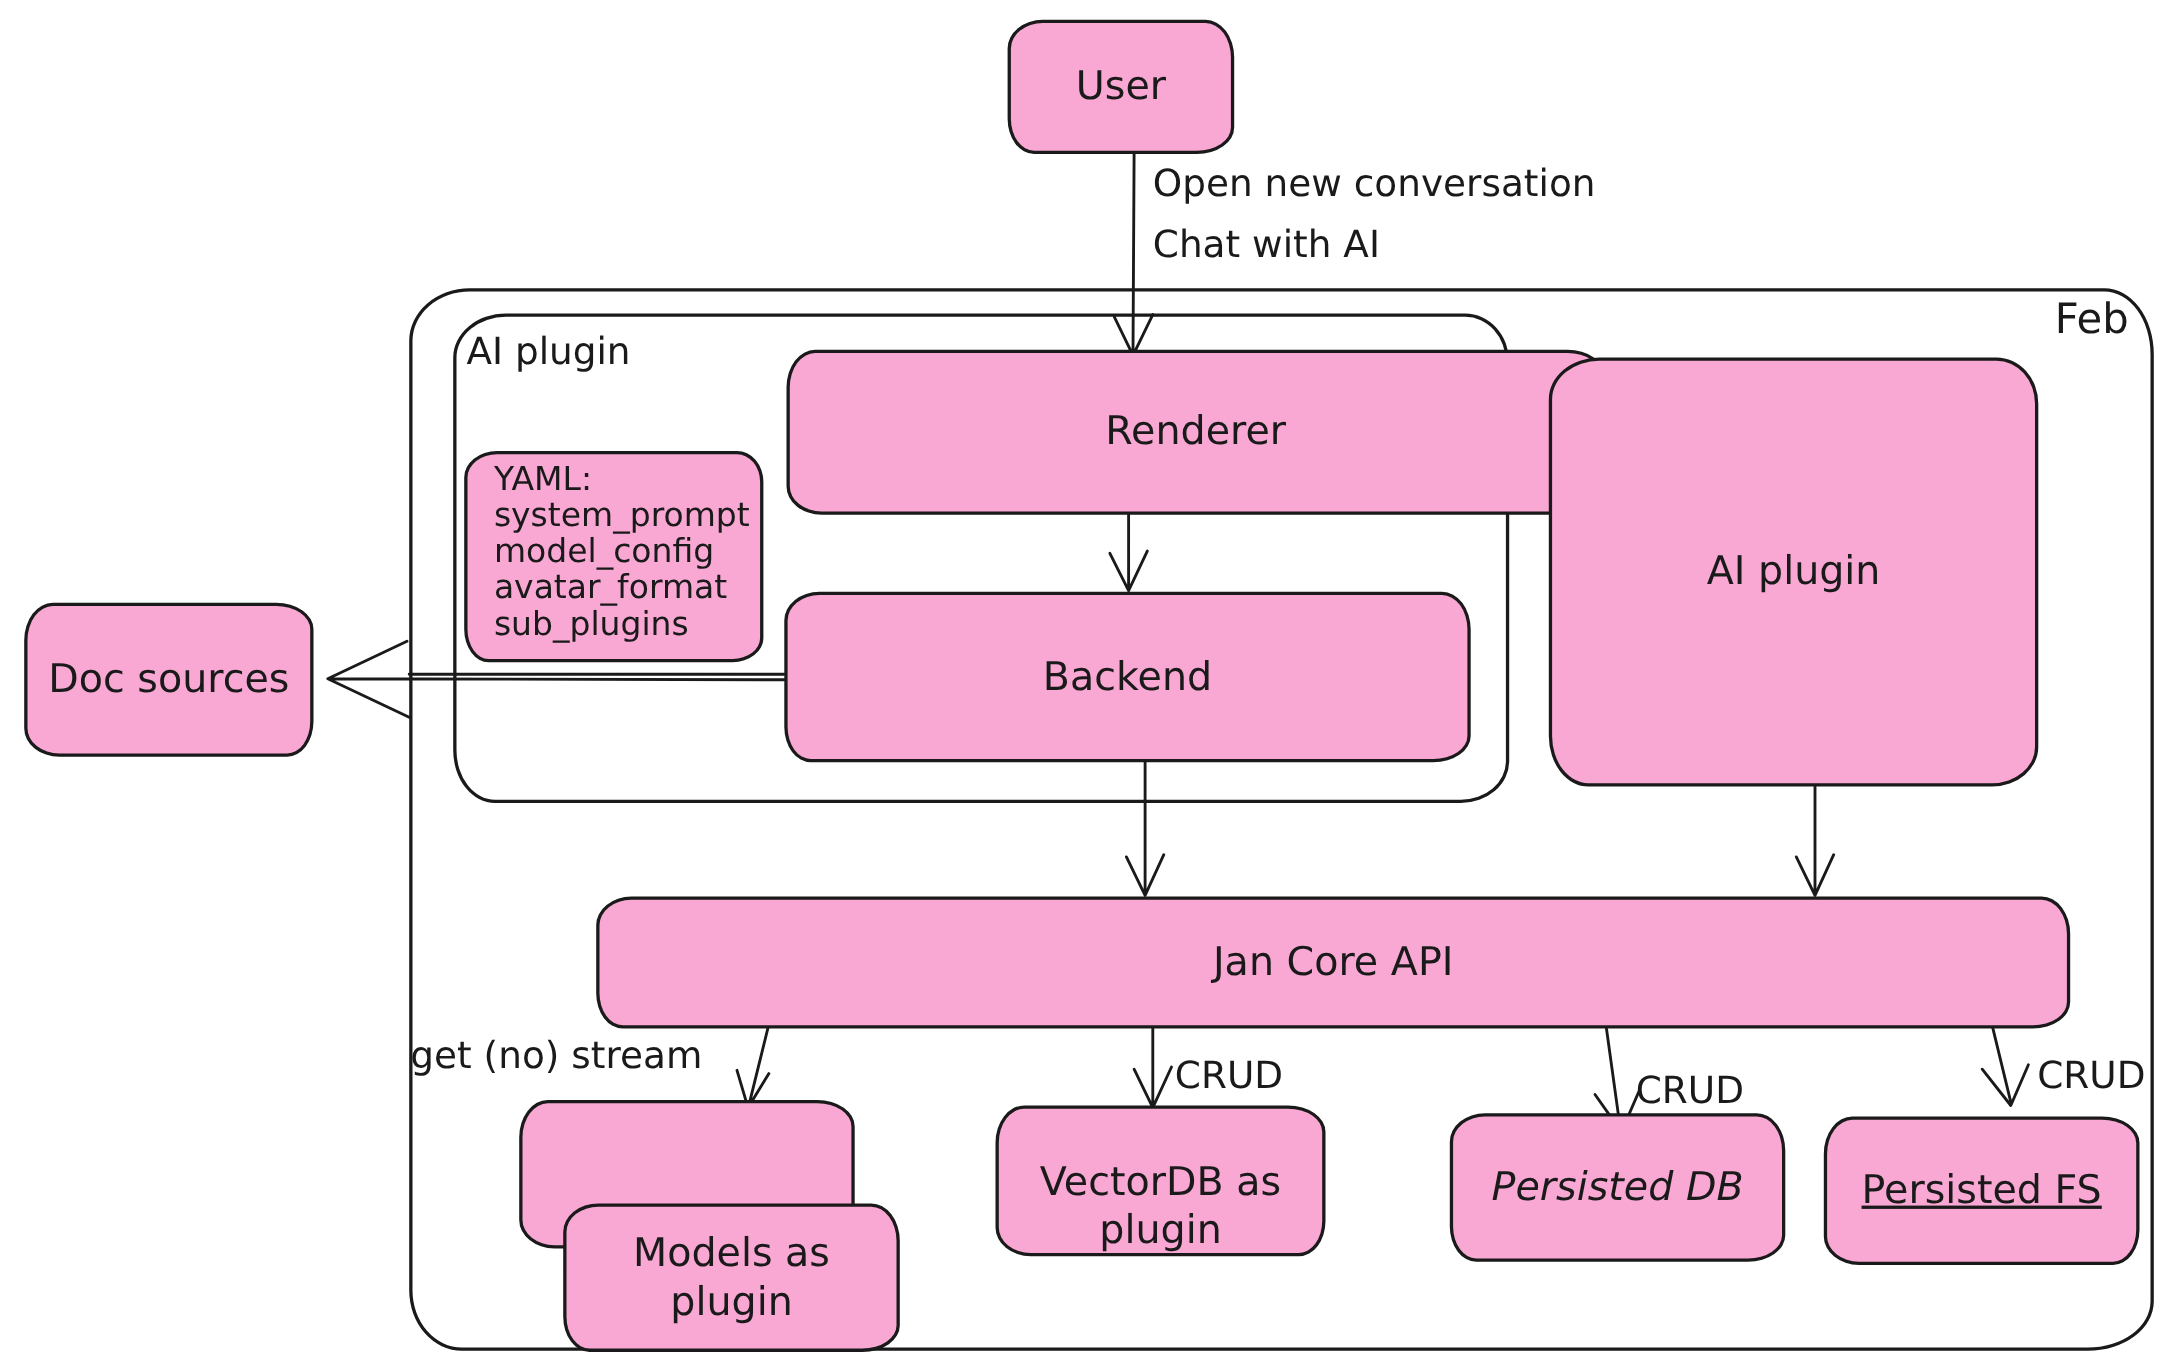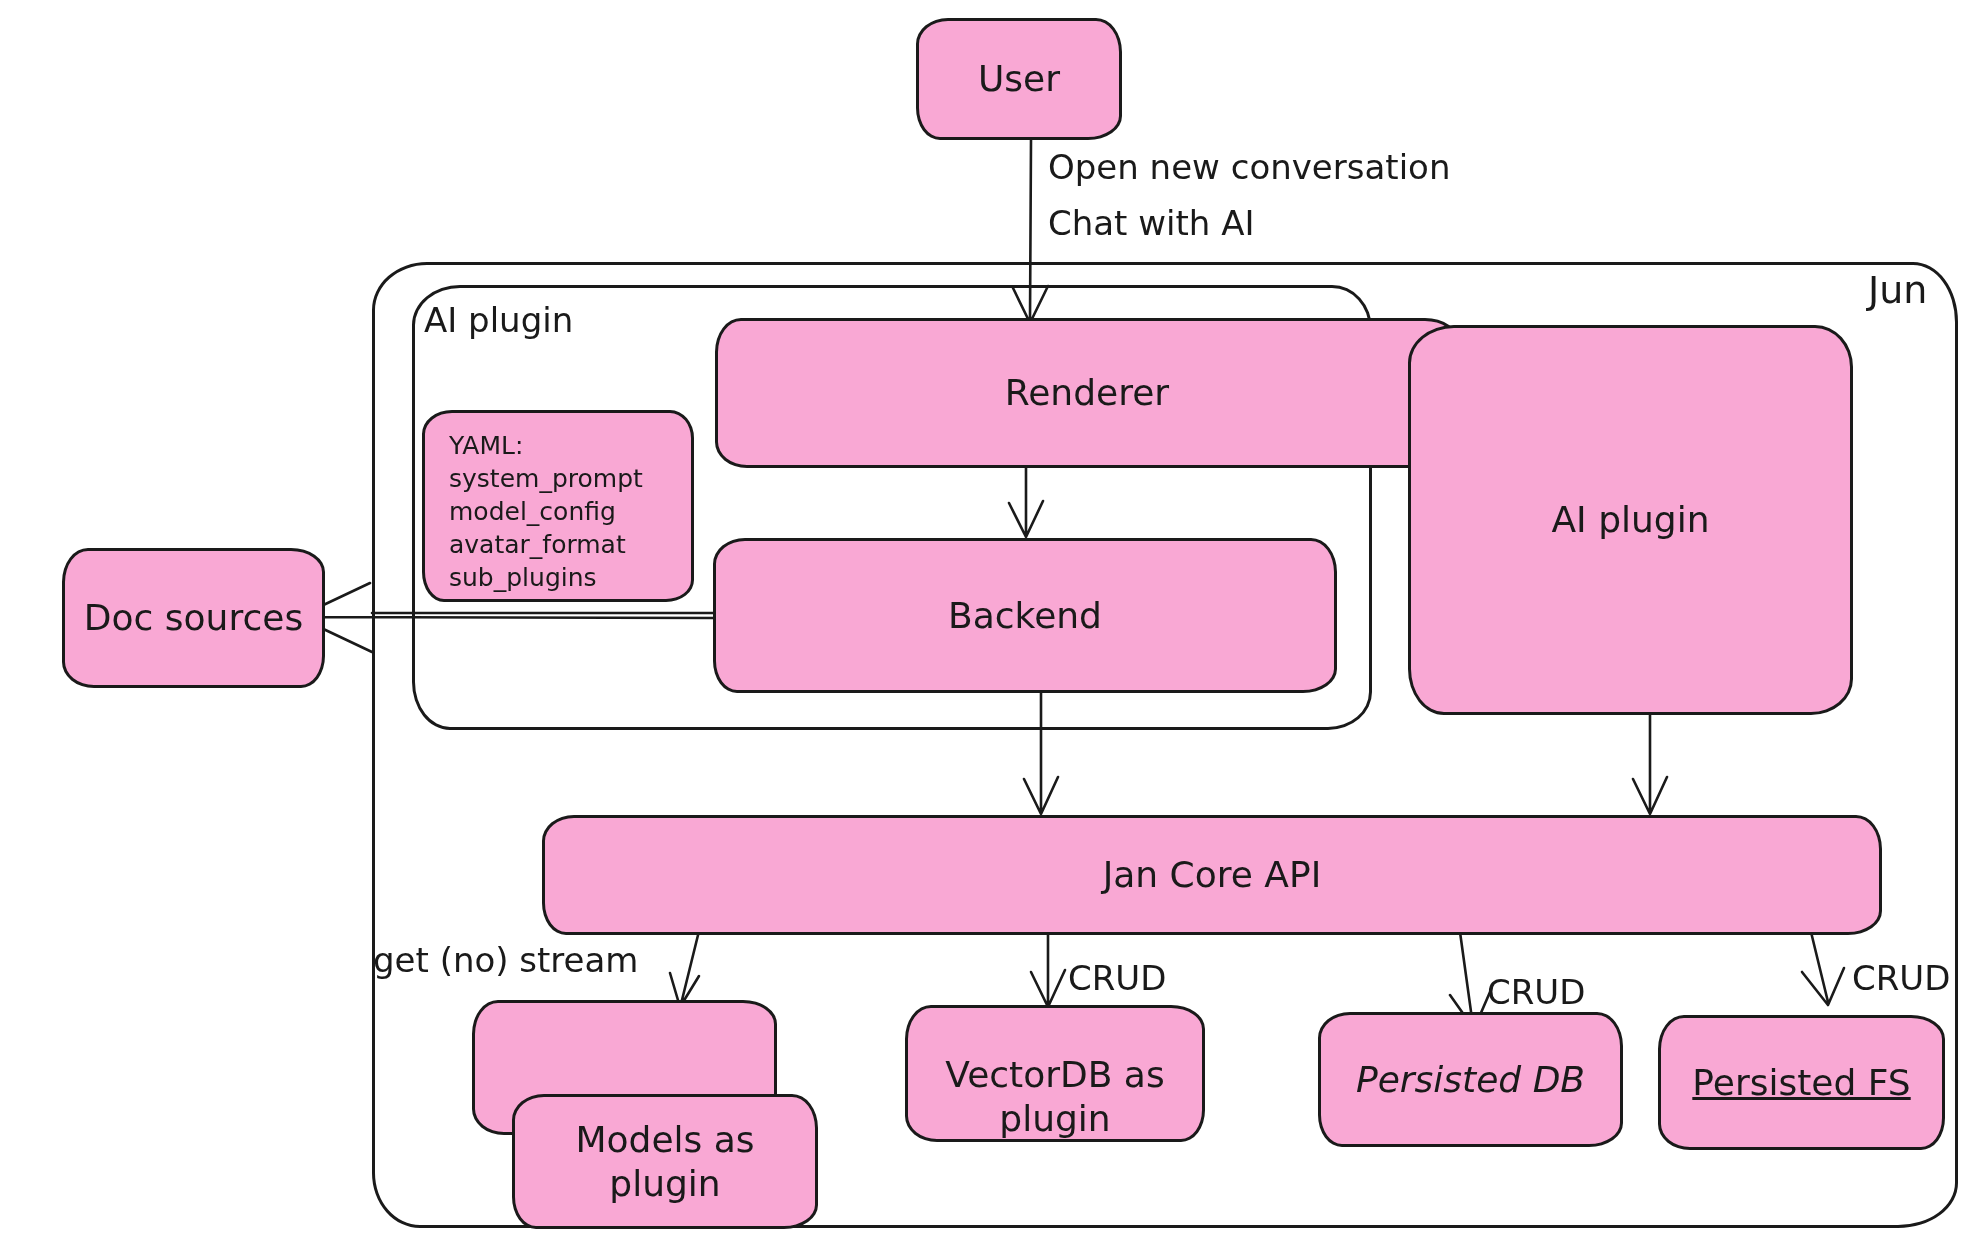--- a/index.html
+++ b/index.html
@@ -44,26 +44,26 @@
     white-space: nowrap;
   }
   .user-box        { left: 916px;  top: 18px;   width: 206px; height: 122px; }
   .jan-box         { left: 372px;  top: 262px;  width: 1586px; height: 966px; border-radius: 55px 45px 60px 48px / 48px 60px 45px 55px; background:#fff; }
   .jan-label       { left: 1868px; top: 268px;  font-size: 38px; }
   .aiplugin-left-box { left: 412px; top: 285px; width: 960px; height: 445px; border-radius: 48px 40px 44px 38px / 40px 44px 38px 48px; }
   .aiplugin-left-label { left: 424px; top: 300px; }
   .renderer-box    { left: 715px;  top: 318px;  width: 744px; height: 150px; }
   .yaml-box        { left: 422px;  top: 410px;  width: 272px; height: 192px;
                      border-radius: 30px 24px 28px 22px / 24px 28px 22px 30px;
-                     display: block; padding: 16px 0 0 24px; text-align: left;
-                     font-size: 25px; line-height: 33px; }
+                     display: block; padding: 6px 0 0 24px; text-align: left;
+                     font-size: 30px; line-height: 33px; }
   .backend-box     { left: 713px;  top: 538px;  width: 624px; height: 155px; }
   .aiplugin-right-box { left: 1408px; top: 325px; width: 445px; height: 390px;
                      border-radius: 46px 38px 42px 36px / 38px 42px 36px 46px; }
-  .doc-sources-box { left: 22px;   top: 548px;  width: 263px; height: 140px; margin-left: 40px; }
+  .doc-sources-box { left: 22px;   top: 548px;  width: 263px; height: 140px; }
   .api-box         { left: 542px;  top: 815px;  width: 1340px; height: 120px; }
   .models-back-box { left: 472px;  top: 1000px; width: 305px; height: 135px; }
   .models-front-box{ left: 512px;  top: 1094px; width: 306px; height: 135px; }
   .models-front-box .wrap { width: 240px; }
   .vectordb-box    { left: 905px;  top: 1005px; width: 300px; height: 137px; }
   .vectordb-box .wrap { width: 250px; margin-top: 46px; }
   .persisted-db-box{ left: 1318px; top: 1012px; width: 305px; height: 135px; font-style: italic; }
   .persisted-fs-box{ left: 1658px; top: 1015px; width: 287px; height: 135px; text-decoration: underline; }
   .open-conv-label { left: 1048px; top: 147px; }
   .chat-ai-label   { left: 1048px; top: 203px; }
@@ -71,21 +71,21 @@
   .crud-vectordb-label { left: 1068px; top: 958px; }
   .crud-pdb-label  { left: 1487px; top: 972px; }
   .crud-pfs-label  { left: 1852px; top: 958px; }
 </style>
 </head>
 <body>
 
 <div class="canvas">
 
   <div class="frame jan-box"></div>
-  <span class="label jan-label">Jun</span>
+  <span class="label jan-label">Feb</span>
 
   <div class="frame aiplugin-left-box"></div>
   <span class="label aiplugin-left-label">AI plugin</span>
 
   <svg class="arrows" viewBox="0 0 1981 1246" fill="none" stroke="#1a1a1a" stroke-width="2.6" stroke-linecap="round" stroke-linejoin="round">
     <path d="M1031 140 L1030 321 M1013 288 L1030 323 L1048 286"></path>
     <path d="M1026 468 L1026 535 M1009 503 L1026 537 L1043 501"></path>
     <path d="M1041 693 L1041 812 M1024 779 L1041 814 L1058 777"></path>
     <path d="M1650 715 L1650 812 M1633 779 L1650 814 L1667 777"></path>
     <path d="M713 613 L372 613 M713 618 L302 617 M370 583 L298 617 L372 652"></path>

